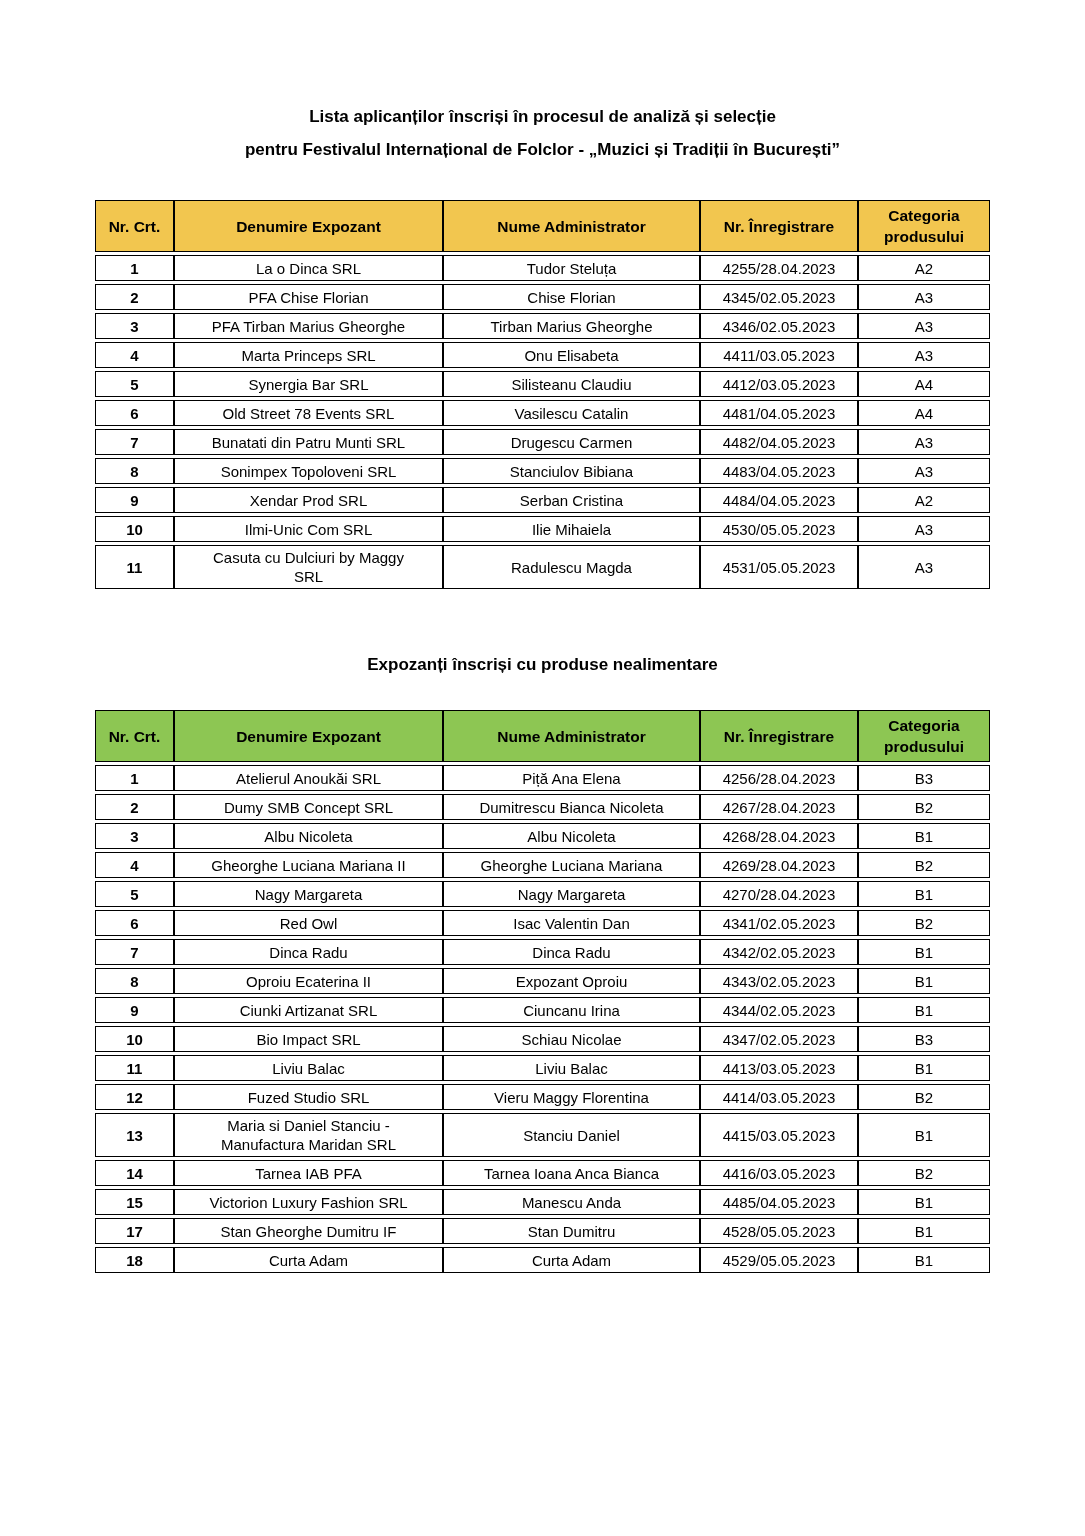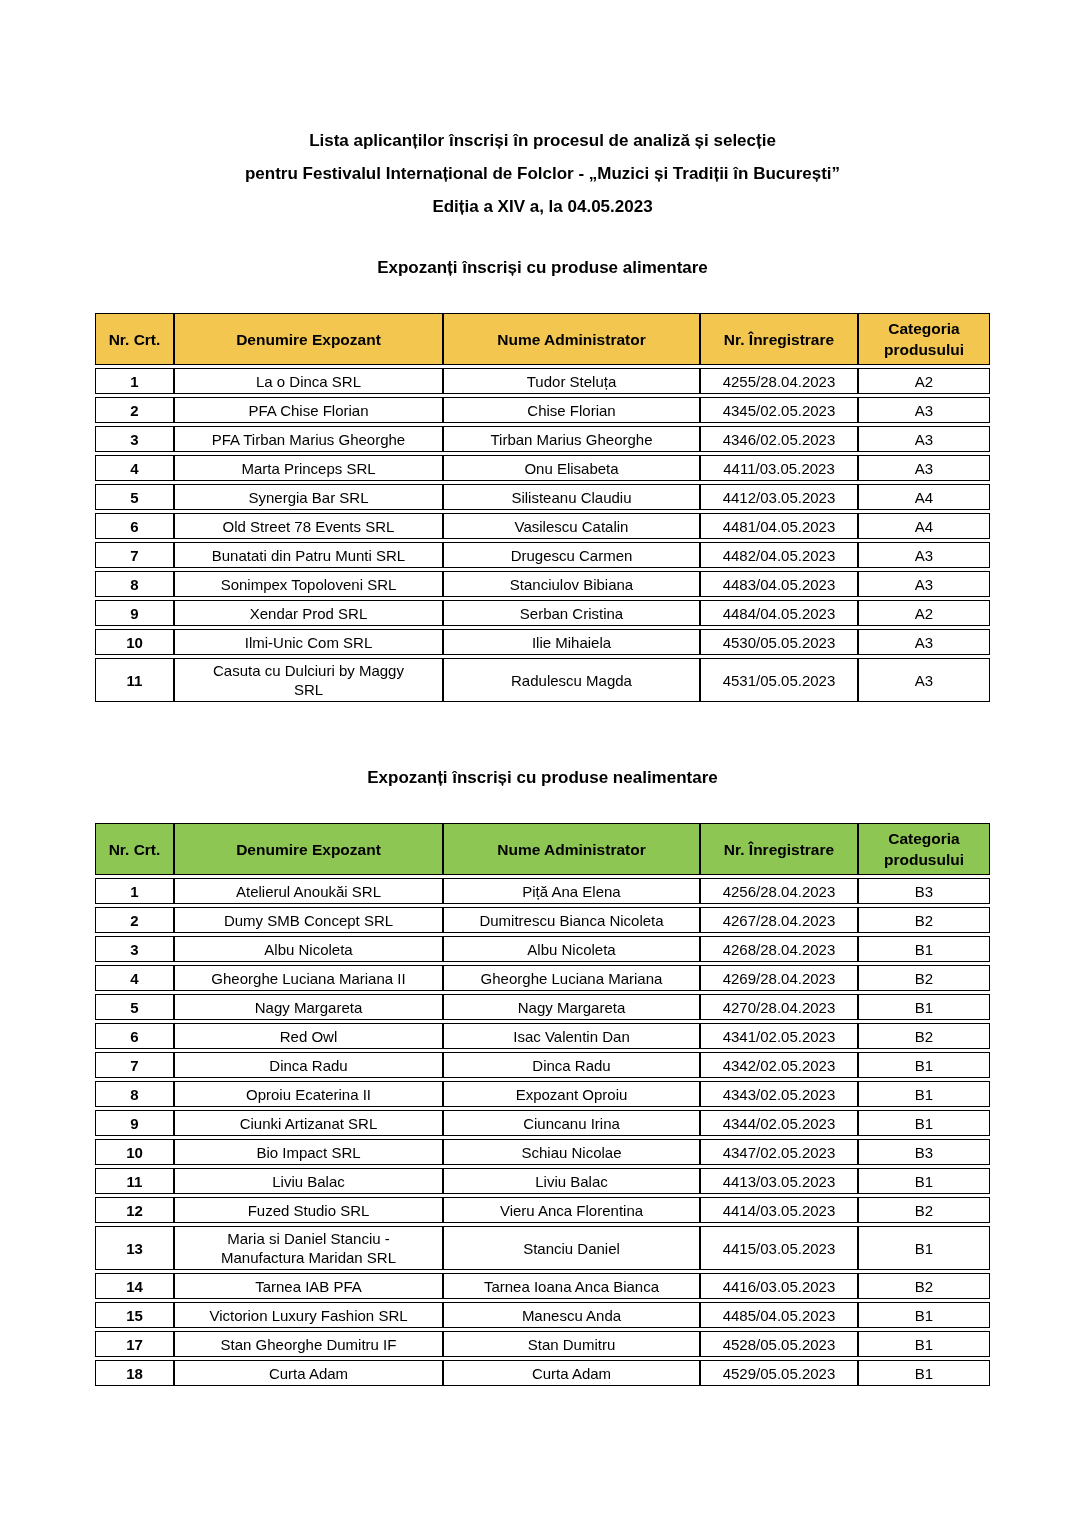--- a/index.html
+++ b/index.html
@@ -17,21 +17,20 @@
   .page {
     width: 895px;
     margin: 0 auto;
   }
   .doc-title {
     padding-top: 100px;
     text-align: center;
     font-size: 17px;
     font-weight: bold;
     line-height: 33px;
-    margin-top: 24px;
   }
   .section-title {
     margin: 0;
     text-align: center;
     font-size: 17px;
     font-weight: bold;
     line-height: 22px;
   }
   #section-food .section-title   { margin-top: 34px; }
   #section-nonfood .section-title { margin-top: 62px; }
@@ -74,25 +73,23 @@
   table.exhibitors td:nth-child(1) { font-weight: bold; }
 </style>
 </head>
 <body>
 
 <div class="page">
 
   <div class="doc-title">
     <div>Lista aplicanților înscriși în procesul de analiză și selecție</div>
     <div>pentru Festivalul Internațional de Folclor - „Muzici și Tradiții în București”</div>
-    <div>Ediția a XIV a, la 04.05.2023</div>
   </div>
 
   <section id="section-food">
-    <h2 class="section-title">Expozanți înscriși cu produse alimentare</h2>
     <table class="exhibitors">
       <thead>
         <tr>
             <th style="background: rgb(242, 198, 79);">Nr. Crt.</th>
             <th style="background: rgb(242, 198, 79);">Denumire Expozant</th>
             <th style="background: rgb(242, 198, 79);">Nume Administrator</th>
             <th style="background: rgb(242, 198, 79);">Nr. Înregistrare</th>
             <th style="background: rgb(242, 198, 79);">Categoria produsului</th>
           </tr>
       </thead>
@@ -264,21 +261,21 @@
           <tr>
             <td>11</td>
             <td>Liviu Balac</td>
             <td>Liviu Balac</td>
             <td>4413/03.05.2023</td>
             <td>B1</td>
           </tr>
           <tr>
             <td>12</td>
             <td>Fuzed Studio SRL</td>
-            <td>Vieru Anca Florentina</td>
+            <td>Vieru Maggy Florentina</td>
             <td>4414/03.05.2023</td>
             <td>B2</td>
           </tr>
           <tr>
             <td>13</td>
             <td>Maria si Daniel Stanciu - Manufactura Maridan SRL</td>
             <td>Stanciu Daniel</td>
             <td>4415/03.05.2023</td>
             <td>B1</td>
           </tr>

